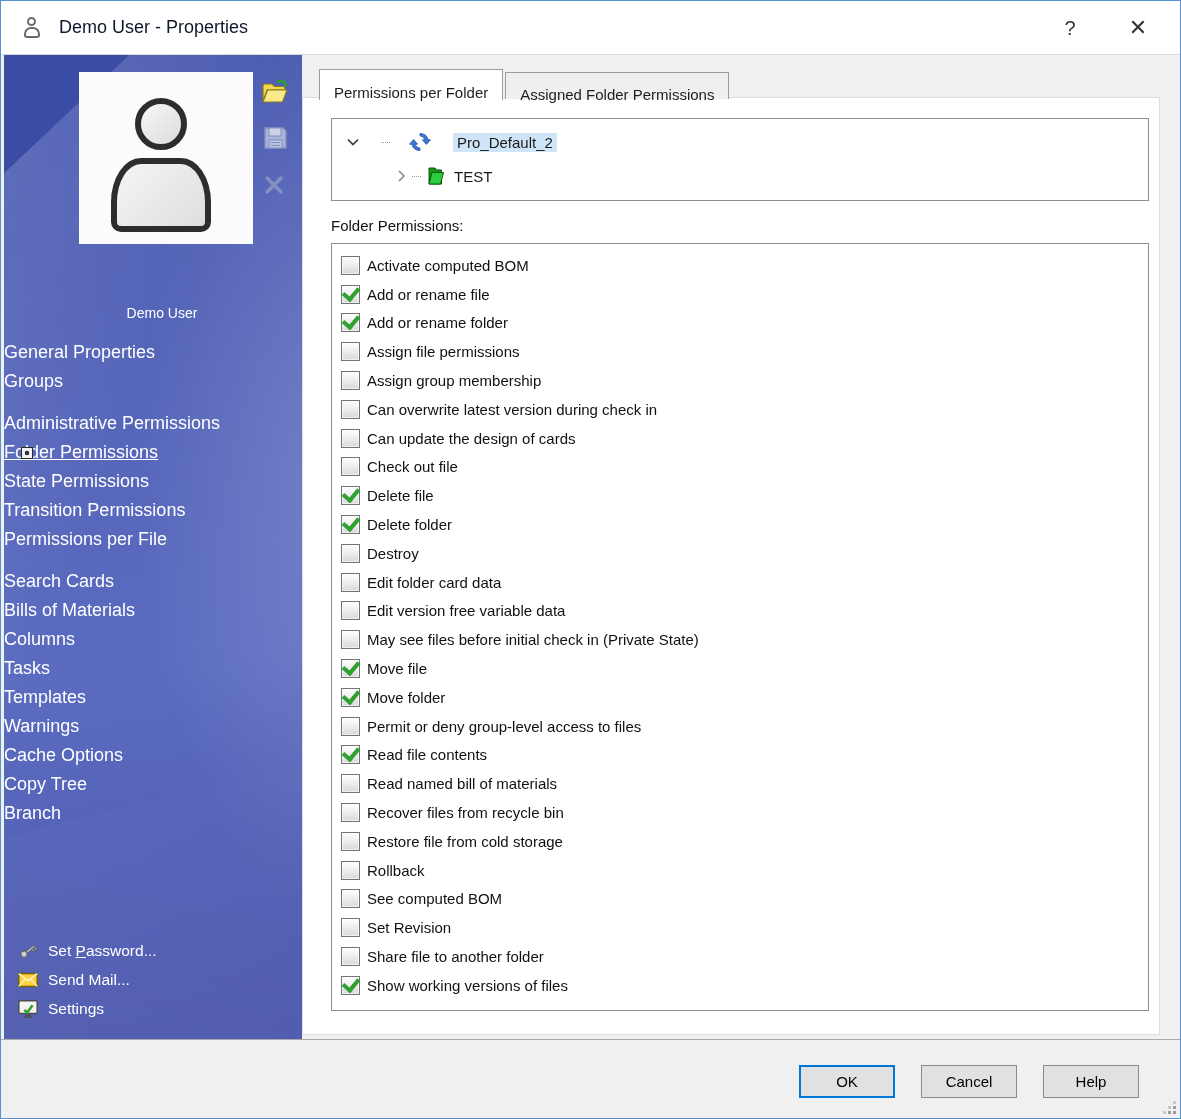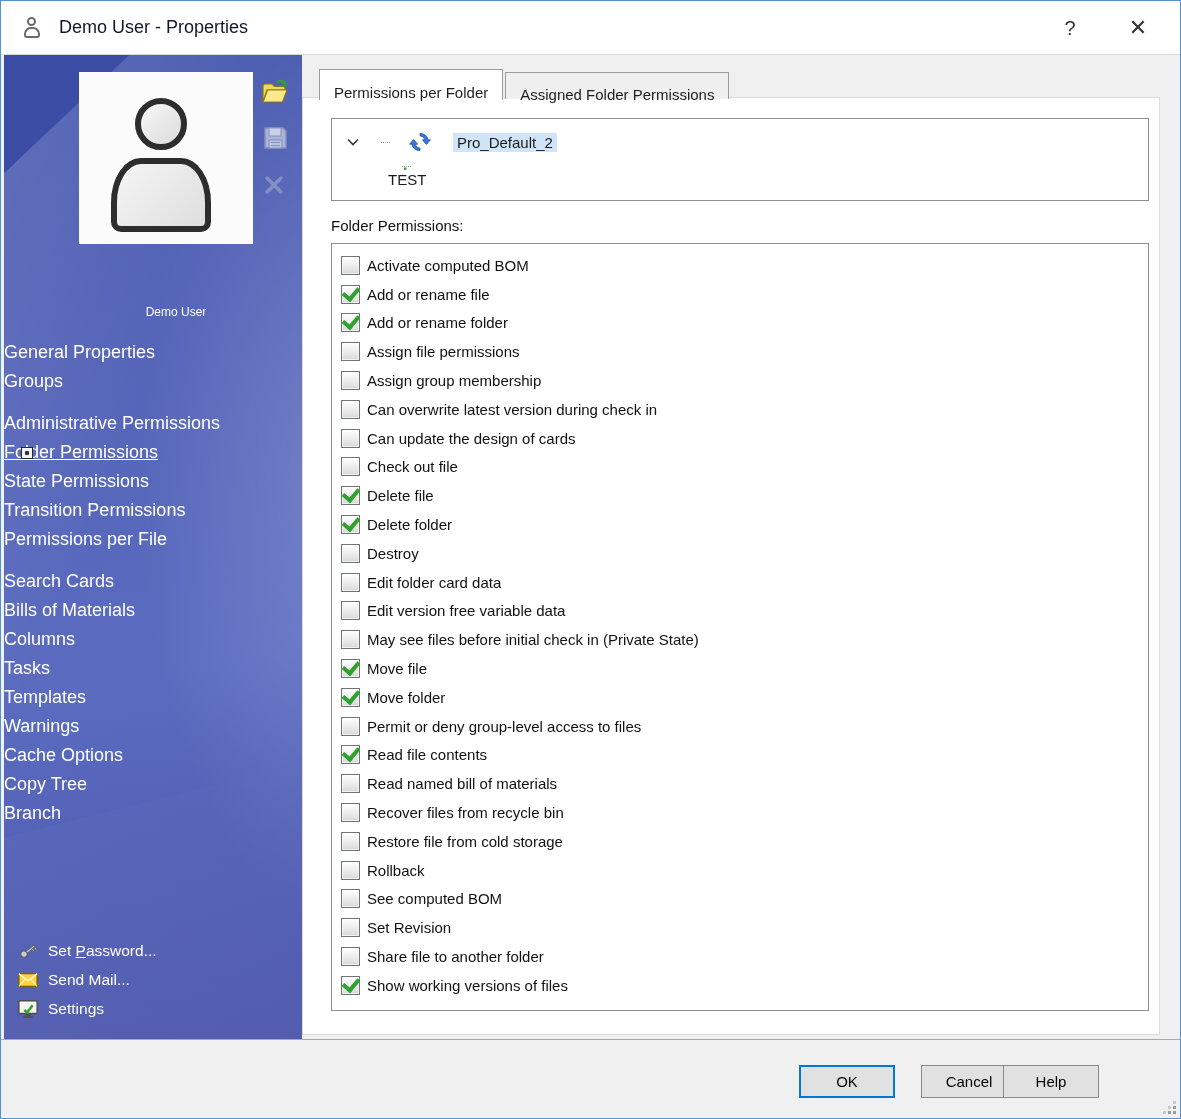--- a/index.html
+++ b/index.html
@@ -39,22 +39,22 @@
       transform:rotate(-14deg); }
 
   .avatar-box { position:absolute; left:75px; top:17px; width:174px; height:172px;
       background:#fbfbfb; z-index:2; }
   .avatar-head { position:absolute; left:56px; top:26px; width:52px; height:52px;
       border:6px solid #2d2d2d; border-radius:50%;
       background:linear-gradient(135deg,#f7f7f7,#dcdcdc); z-index:2; }
   .avatar-body { position:absolute; left:32px; top:86px; width:100px; height:74px;
       border:6px solid #2d2d2d; border-radius:30px 30px 10px 10px / 44px 44px 10px 10px;
       background:linear-gradient(135deg,#f5f5f5,#dedede); }
-  .user-name { position:absolute; left:85px; top:250px; width:174px; text-align:center;
-      color:#ffffff; font-size:12px; z-index:2; }
+  .user-name { position:absolute; left:71px; top:250px; width:174px; text-align:center;
+      color:#ffffff; font-size:14px; z-index:2; }
 
   .side-icons { position:absolute; right:8px; top:22px; width:34px; z-index:2; }
   .side-icon { width:30px; height:30px; margin:0 0 12px 0; cursor:default; }
   .side-icon.disabled { opacity:.85; }
 
   .nav { position:absolute; left:0; top:283px; width:100%; z-index:2; }
   .nav-group { margin-bottom:13px; }
   .nav-item { position:relative; line-height:29px; font-size:18px;
       color:#ffffff; cursor:pointer; white-space:nowrap; }
   .nav-item.active .nav-label { text-decoration:underline; }
@@ -77,21 +77,21 @@
       margin-bottom:-1px; }
   .tab + .tab { margin-left:2px; }
 
   .tab-page { position:absolute; left:0; top:42px; width:858px; height:938px;
       background:#ffffff; border:1px solid #dcdcdc; z-index:1; }
 
   .tree-box { position:absolute; left:28px; top:20px; width:818px; height:83px;
       background:#ffffff; border:1px solid #8a8f94; }
   .tree-row { position:absolute; left:0; display:flex; align-items:center; height:26px; font-size:15px; color:#1a1a1a; }
   .tree-row.root { top:10px; left:12px;gap:17px; }
-  .tree-row.child { top:44px; left:52px;flex-direction:column; }
+  .tree-row.child { top:44px; left:60px; }
   .tree-chevron { width:18px; height:18px; margin-right:2px; cursor:pointer; }
   .tree-dots { width:9px; border-top:1px dotted #9a9a9a; margin-right:2px; }
   .tree-icon { width:22px; height:22px; margin-right:5px; }
   .tree-label { padding:1px 4px; cursor:default; white-space:nowrap; }
   .tree-label.selected { background:#cfe5f7; }
 
   .list-label { position:absolute; left:28px; top:119px; font-size:15px; color:#111; }
 
   .perm-box { position:absolute; left:28px; top:145px; width:818px; height:768px;
       background:#ffffff; border:1px solid #8a8f94; padding:7px 0 0 9px; overflow:hidden; }
@@ -105,21 +105,21 @@
 
   
   .footer { position:absolute; left:0; bottom:0; width:100%; height:79px; background:#f0f0f0;
       border-top:1px solid #a9a9a9; }
   .btn { position:absolute; top:25px; width:96px; height:33px; background:#e1e1e1;
       border:1px solid #8b8b8b; font-family:"Liberation Sans",sans-serif; font-size:15px;
       color:#000; cursor:pointer; }
   .btn.focused { border:2px solid #0078d7; }
   .btn-ok { left:798px; }
   .btn-cancel { left:920px; }
-  .btn-help { left:1002px; }
+  .btn-help { left:1042px; }
   .grip { position:absolute; right:4px; bottom:4px; width:3px; height:3px; background:#9b9b9b;
       box-shadow:-5px 0 #9b9b9b, -10px 0 #c9c9c9, 0 -5px #9b9b9b, -5px -5px #c9c9c9, 0 -10px #c9c9c9; }
 </style>
 </head>
 <body>
 
 <div class="dialog">
 
   <div class="titlebar">
     <span class="title-icon">

